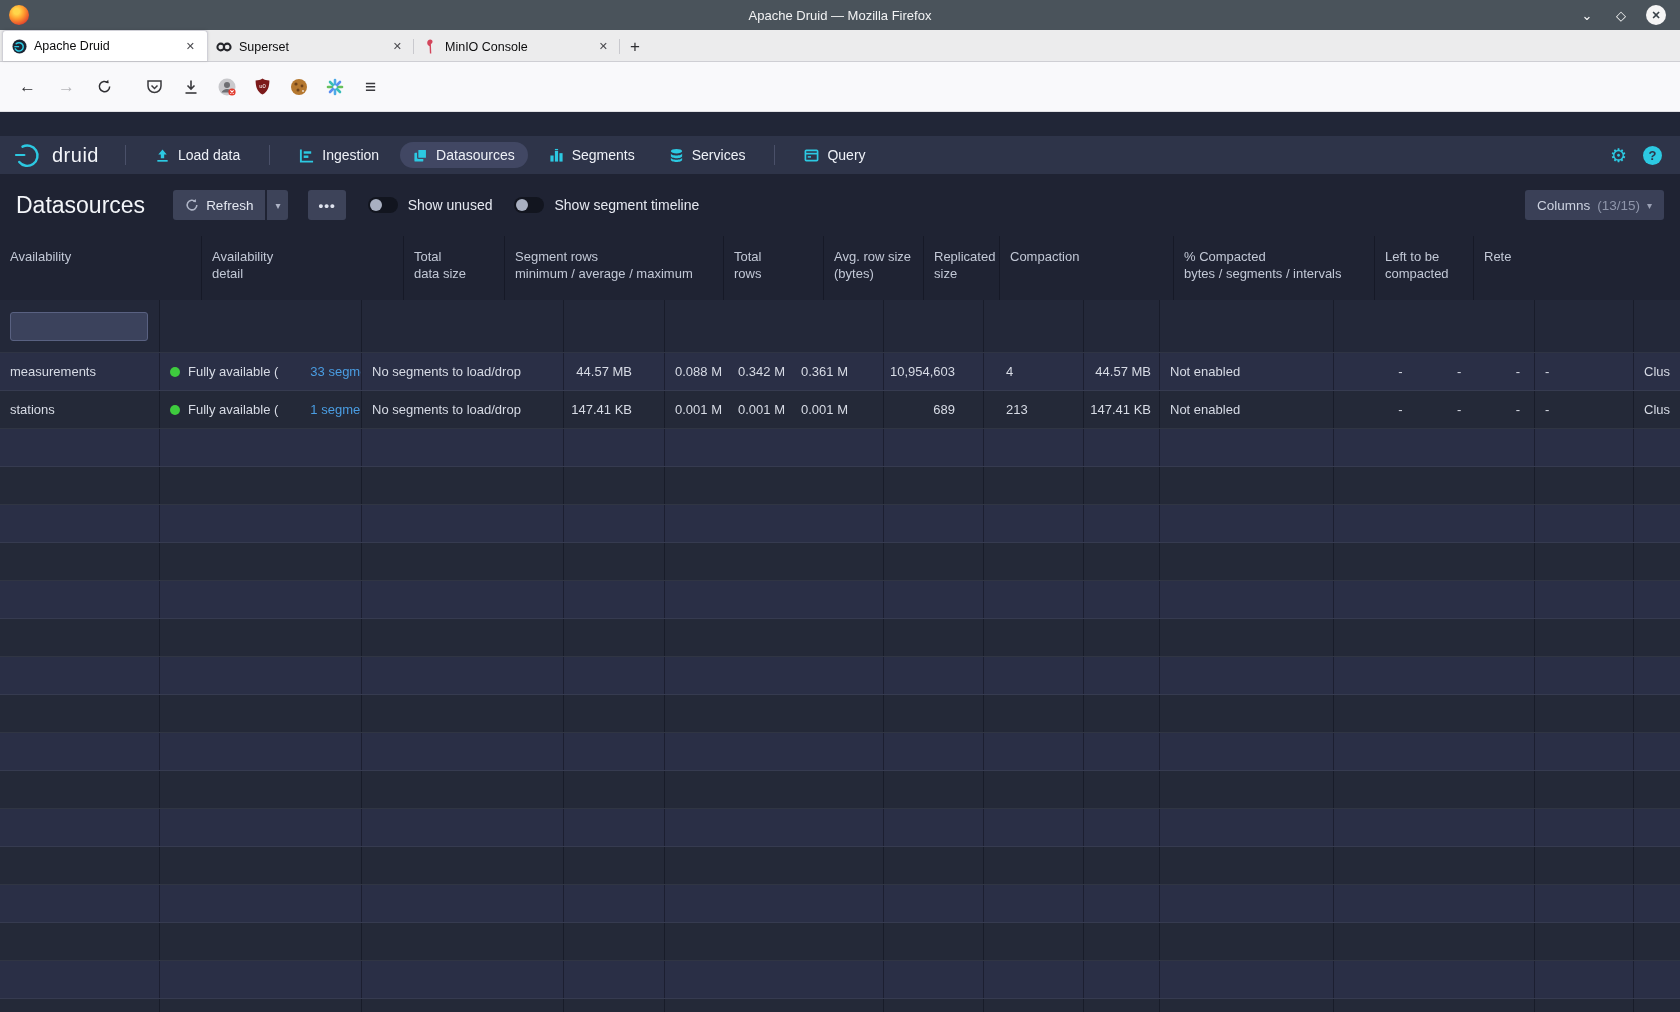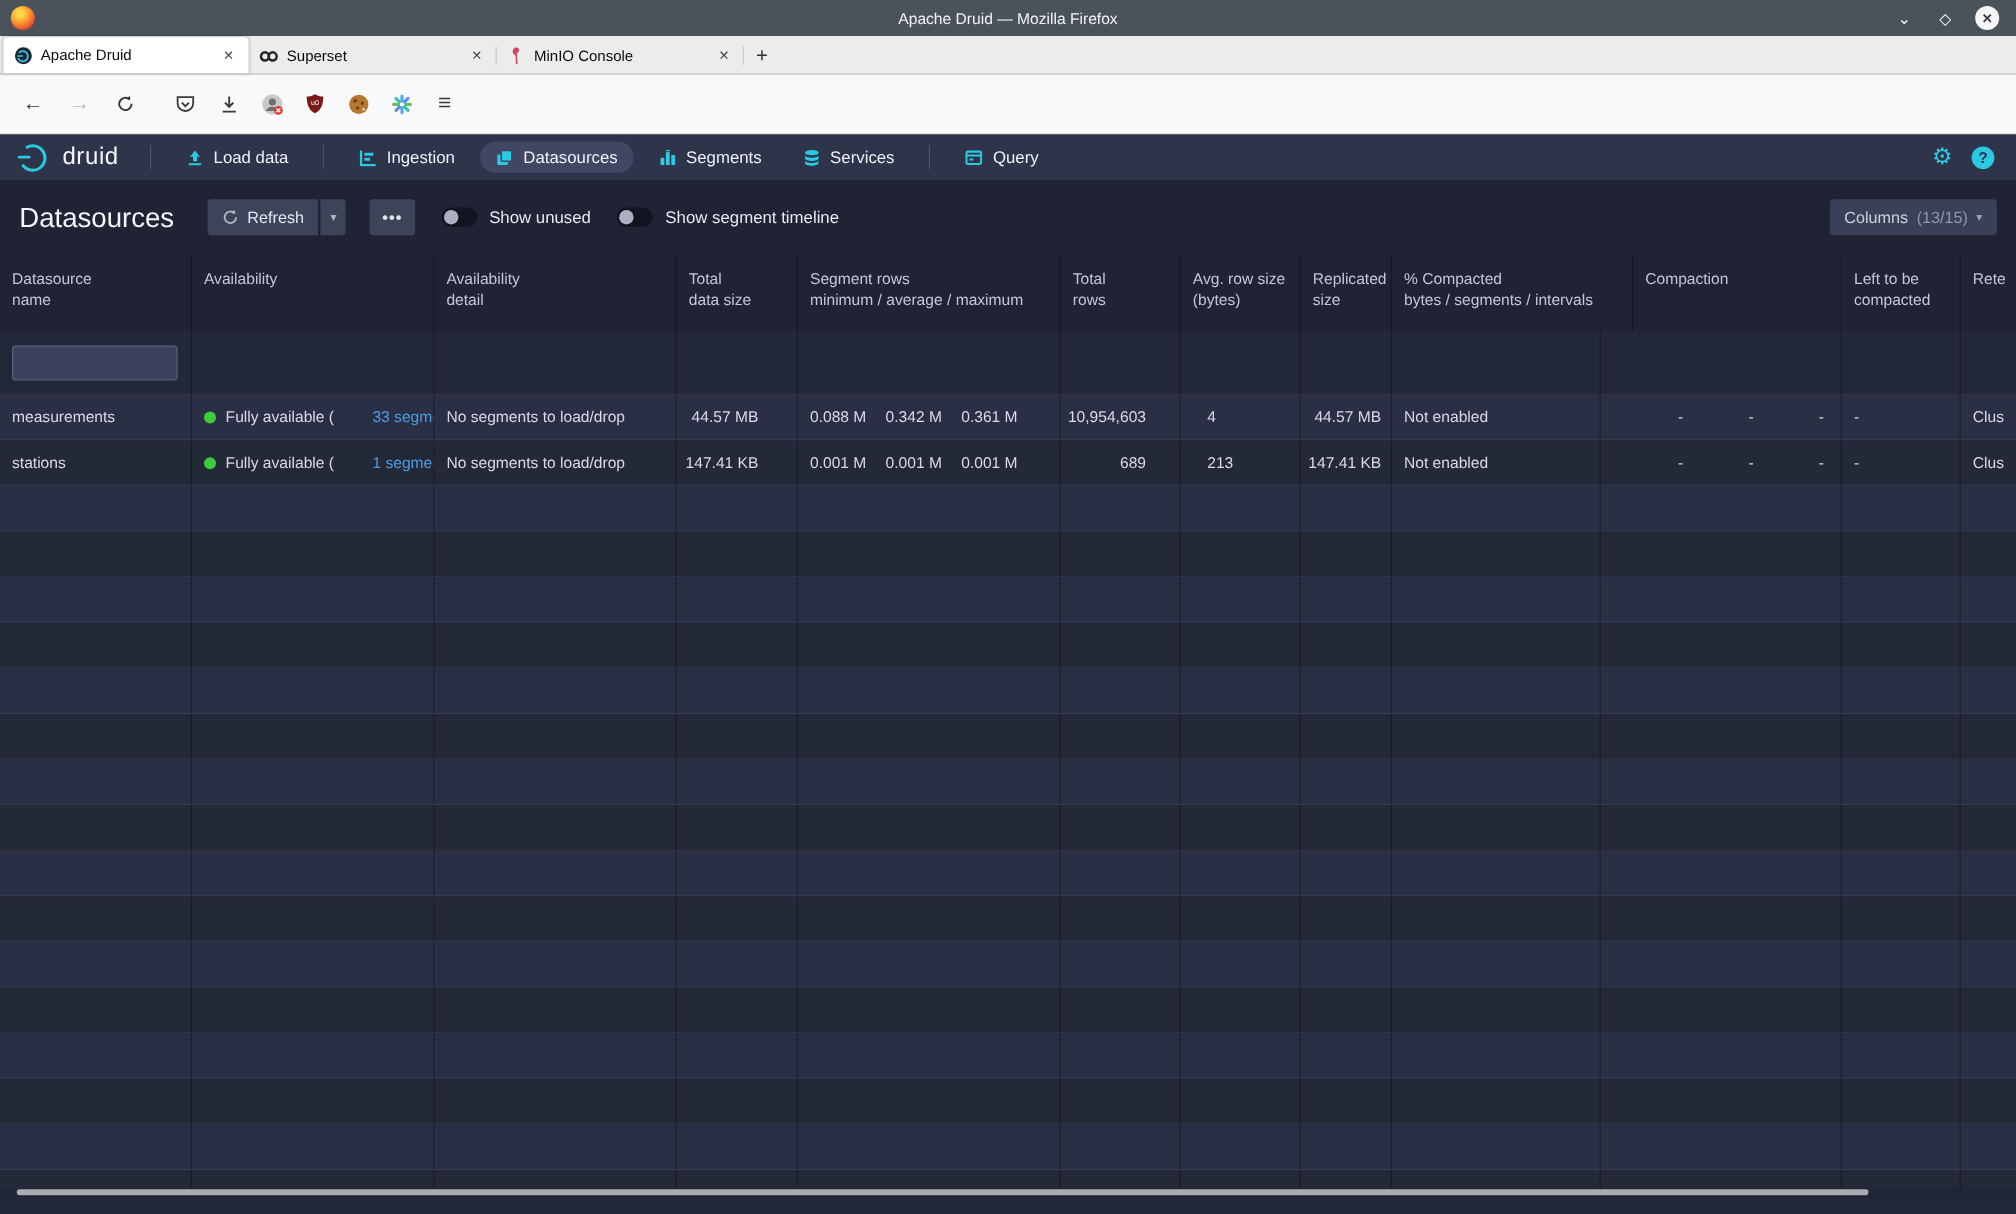--- a/index.html
+++ b/index.html
@@ -32,21 +32,21 @@
   .navbtn.disabled { color:#b6b6ba; }
   .urlbar { margin-left:24px; width:1088px; height:31px; background:#fff; border:1px solid #d7d7db;
     border-radius:4px; display:flex; align-items:center; padding:0 10px; gap:9px; }
   .url-text { font-size:13.5px; color:#0c0c0d; flex:1; white-space:nowrap; overflow:hidden; }
   .url-rest { color:#787878; }
   .tool-icons { display:flex; align-items:center; gap:9px; margin-left:18px; }
   .ticon { width:27px; height:27px; display:flex; align-items:center; justify-content:center; border-radius:3px; }
   .star { font-size:15px; color:#58585c; }
 
   
-  .druid-nav { height:38px; background:#2e3449; display:flex; align-items:center; padding:16px 14px; }
+  .druid-nav { height:38px; background:#2e3449; display:flex; align-items:center; padding:16px 14px;margin-top:24px; }
   .brand { display:flex; align-items:center; gap:8px; margin-right:14px; }
   .brand-text { color:#f4f6fa; font-size:20px; letter-spacing:.5px; }
   .nav-sep { width:1px; height:20px; background:#4a5069; margin:0 12px; }
   .nav-item { display:flex; align-items:center; gap:8px; color:#eef1f7; font-size:14px;
     padding:5px 13px; border-radius:16px; margin:0 4px; white-space:nowrap; }
   .nav-item.active { background:#414763; }
   .nav-right { margin-left:auto; display:flex; align-items:center; gap:16px; padding-right:4px; }
   .gear { color:#2cc9e2; font-size:19px; }
   .help { width:19px; height:19px; border-radius:50%; background:#2cc9e2; color:#2e3449;
     font-size:13px; font-weight:bold; display:flex; align-items:center; justify-content:center; }
@@ -294,24 +294,20 @@
     <span class="toggle-label">Show segment timeline</span>
   </div>
   <div class="btn columns-btn">
     <span style="color:#ccd2e0">Columns</span>
     <span class="columns-count">(13/15)</span>
     <span class="caret">▾</span>
   </div>
 </div>
 
 <div class="thead">
-  <div class="cell hcell c0">
-      <span>Datasource</span>
-      <span>name</span>
-    </div>
   <div class="cell hcell c1">
       <span>Availability</span>
       <span></span>
     </div>
   <div class="cell hcell c2">
       <span>Availability</span>
       <span>detail</span>
     </div>
   <div class="cell hcell c3" style="justify-content:flex-start;align-items:flex-start;padding-right:10px">
       <span>Total</span>
@@ -326,27 +322,27 @@
       <span>rows</span>
     </div>
   <div class="cell hcell c6" style="padding-left:10px">
       <span>Avg. row size</span>
       <span>(bytes)</span>
     </div>
   <div class="cell hcell c7" style="justify-content:flex-start;align-items:flex-start;padding-right:10px">
       <span>Replicated</span>
       <span>size</span>
     </div>
+  <div class="cell hcell c8">
+      <span>Compaction</span>
+      <span></span>
+    </div>
   <div class="cell hcell c9">
       <span>% Compacted</span>
       <span>bytes / segments / intervals</span>
-    </div>
-  <div class="cell hcell c8">
-      <span>Compaction</span>
-      <span></span>
     </div>
   <div class="cell hcell c10">
       <span>Left to be</span>
       <span>compacted</span>
     </div>
   <div class="cell hcell c11">
       <span>Rete</span>
     </div>
 </div>
 

